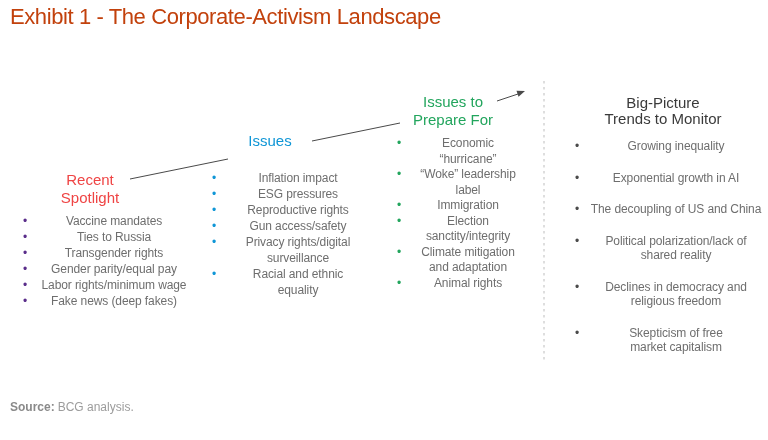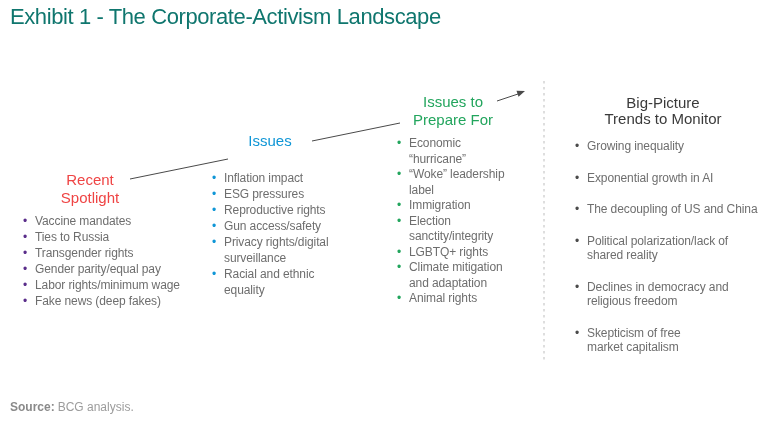--- a/index.html
+++ b/index.html
@@ -5,41 +5,41 @@
   html, body { margin: 0; padding: 0; background: #ffffff; }
   body {
     width: 768px; height: 440px; position: relative; overflow: hidden;
     font-family: "Liberation Sans", sans-serif;
   }
   .canvas { position: absolute; inset: 0; }
 
   .title {
     position: absolute; left: 10px; top: 4px; margin: 0;
     font-size: 22px; font-weight: 500; letter-spacing: -0.4px;
-    color: #0f766e; white-space: nowrap;
+    color: #c2410c; white-space: nowrap;
   }
 
   .overlay { position: absolute; left: 0; top: 0; pointer-events: none; }
   .conn { stroke: #4a4a4a; stroke-width: 1; fill: none; }
   .divider { stroke: #d4d4d4; stroke-width: 1.5; stroke-dasharray: 2.5 3.5; }
 
   .col-heading {
     position: absolute; font-size: 15px; font-weight: normal;
     text-align: center; line-height: 18px;
   }
   .col-recent  .col-heading { left: 30px;  top: 171px; width: 120px; color: #ef4444; }
   .col-current .col-heading { left: 210px; top: 132px; width: 120px; color: #0f96d6; }
   .col-prepare .col-heading { left: 393px; top: 93px;  width: 120px; color: #22a55d; }
   .col-monitor .col-heading { left: 568px; top: 95px;  width: 190px; color: #3a3a3a; line-height: 15.5px; }
 
   ul.items {
     list-style: none; margin: 0; padding: 0; position: absolute;
     font-size: 12px; color: #6e6e6e; letter-spacing: -0.1px;
   }
-  ul.items li { position: relative; padding-left: 12px; white-space: pre-line; }
+  ul.items li { position: relative; padding-left: 12px; white-space: pre-line; text-align: center; }
   ul.items li::before { content: "\2022"; position: absolute; left: 0; top: 0; }
 
   .col-recent  ul.items { left: 23px;  top: 213px; width: 170px; line-height: 16px; }
   .col-recent  ul.items li::before { color: #5a2d8a; }
   .col-current ul.items { left: 212px; top: 170px; width: 160px; line-height: 16px; }
   .col-current ul.items li::before { color: #0f96d6; }
   .col-prepare ul.items { left: 397px; top: 136px; width: 130px; line-height: 15.5px; }
   .col-prepare ul.items li::before { color: #22a55d; }
   .col-monitor ul.items { left: 575px; top: 139px; width: 190px; line-height: 14.5px; }
   .col-monitor ul.items li { margin-bottom: 17px; }
@@ -101,21 +101,20 @@
       <div>Prepare For</div>
     </div>
     <ul class="items">
       <li>Economic
 “hurricane”</li>
       <li>“Woke” leadership
 label</li>
       <li>Immigration</li>
       <li>Election
 sanctity/integrity</li>
-      <li>LGBTQ+ rights</li>
       <li>Climate mitigation
 and adaptation</li>
       <li>Animal rights</li>
     </ul>
   </div>
 
   <div class="col-monitor">
     <div class="col-heading">
       <div>Big-Picture</div>
       <div>Trends to Monitor</div>

